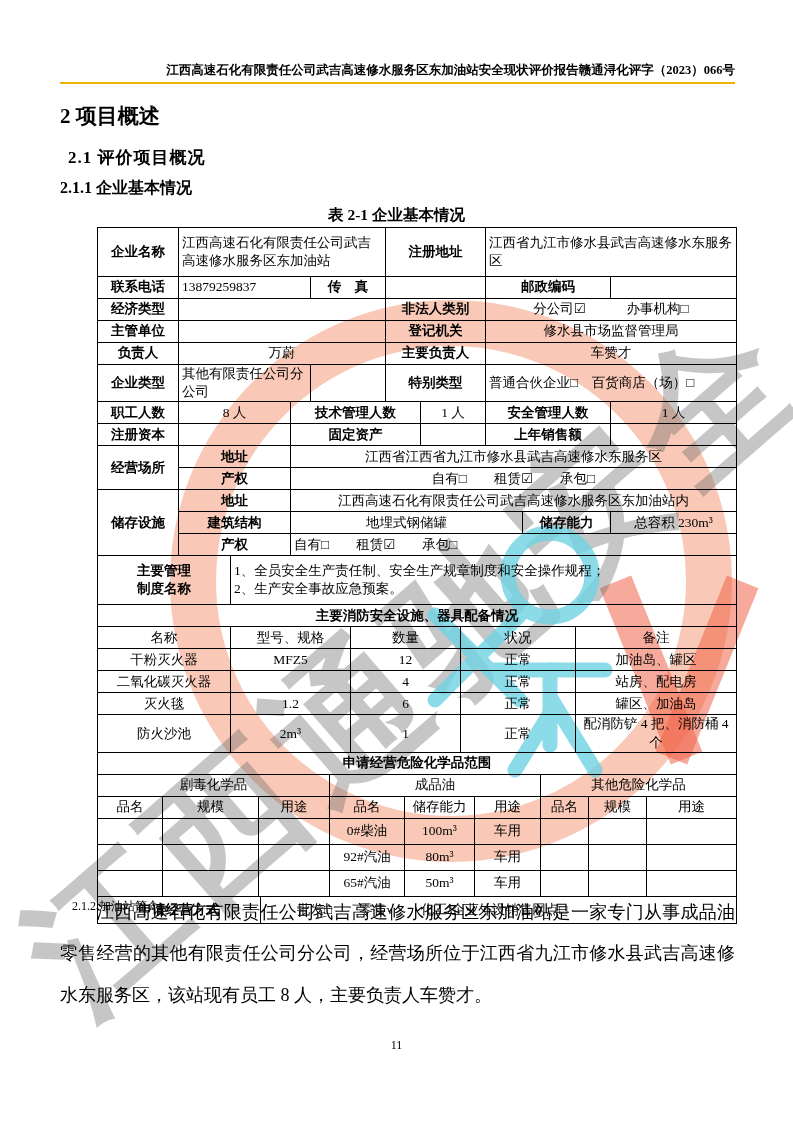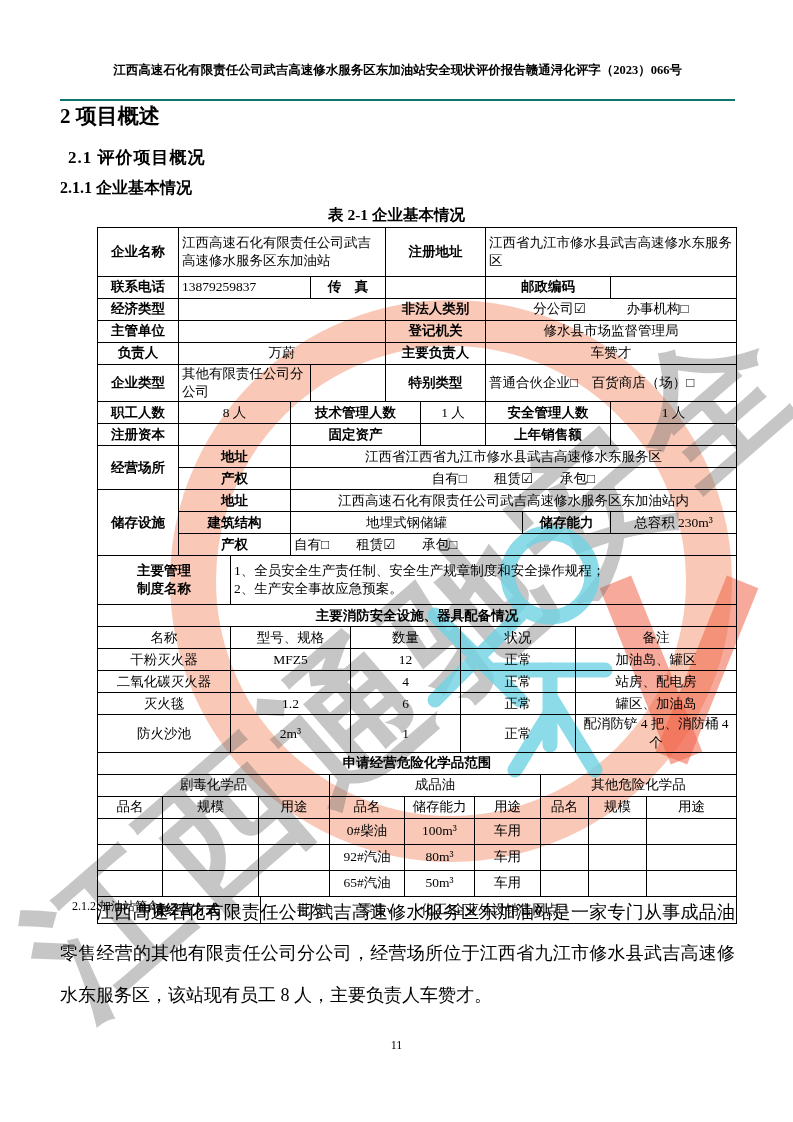--- a/index.html
+++ b/index.html
@@ -5,23 +5,23 @@
   html,body{margin:0;padding:0;}
   body{
     width:793px;height:1122px;position:relative;background:#ffffff;
     font-family:"Liberation Serif","DejaVu Serif",serif;color:#000;
     overflow:hidden;
   }
   .page{position:relative;width:793px;height:1122px;}
   
   .hdr{
     position:absolute;left:60px;right:58px;top:62px;
-    display:flex;justify-content:center;align-items:flex-end;
+    display:flex;justify-content:flex-end;align-items:flex-end;
     font-weight:bold;font-size:12.5px;
-    border-bottom:2px solid #0f766e;padding-bottom:20px;
+    border-bottom:2px solid #eab308;padding-bottom:3px;
   }
   
   .h1{position:absolute;left:60px;top:102px;font-size:21px;font-weight:bold;}
   .h2{position:absolute;left:60px;top:146px;font-size:17px;font-weight:bold;letter-spacing:1px;margin-left:8px;}
   .h3{position:absolute;left:60px;top:178px;font-size:16px;font-weight:bold;text-align:center;}
   .cap{position:absolute;left:0;width:793px;top:205px;text-align:center;font-size:15.5px;font-weight:bold;}
   
   .tblwrap{position:absolute;left:97px;top:228px;width:639px;}
   table{border-collapse:collapse;table-layout:fixed;width:639px;margin-top:-1px;}
   td{border:1px solid #000;font-size:13.5px;padding:0 3px;text-align:center;

